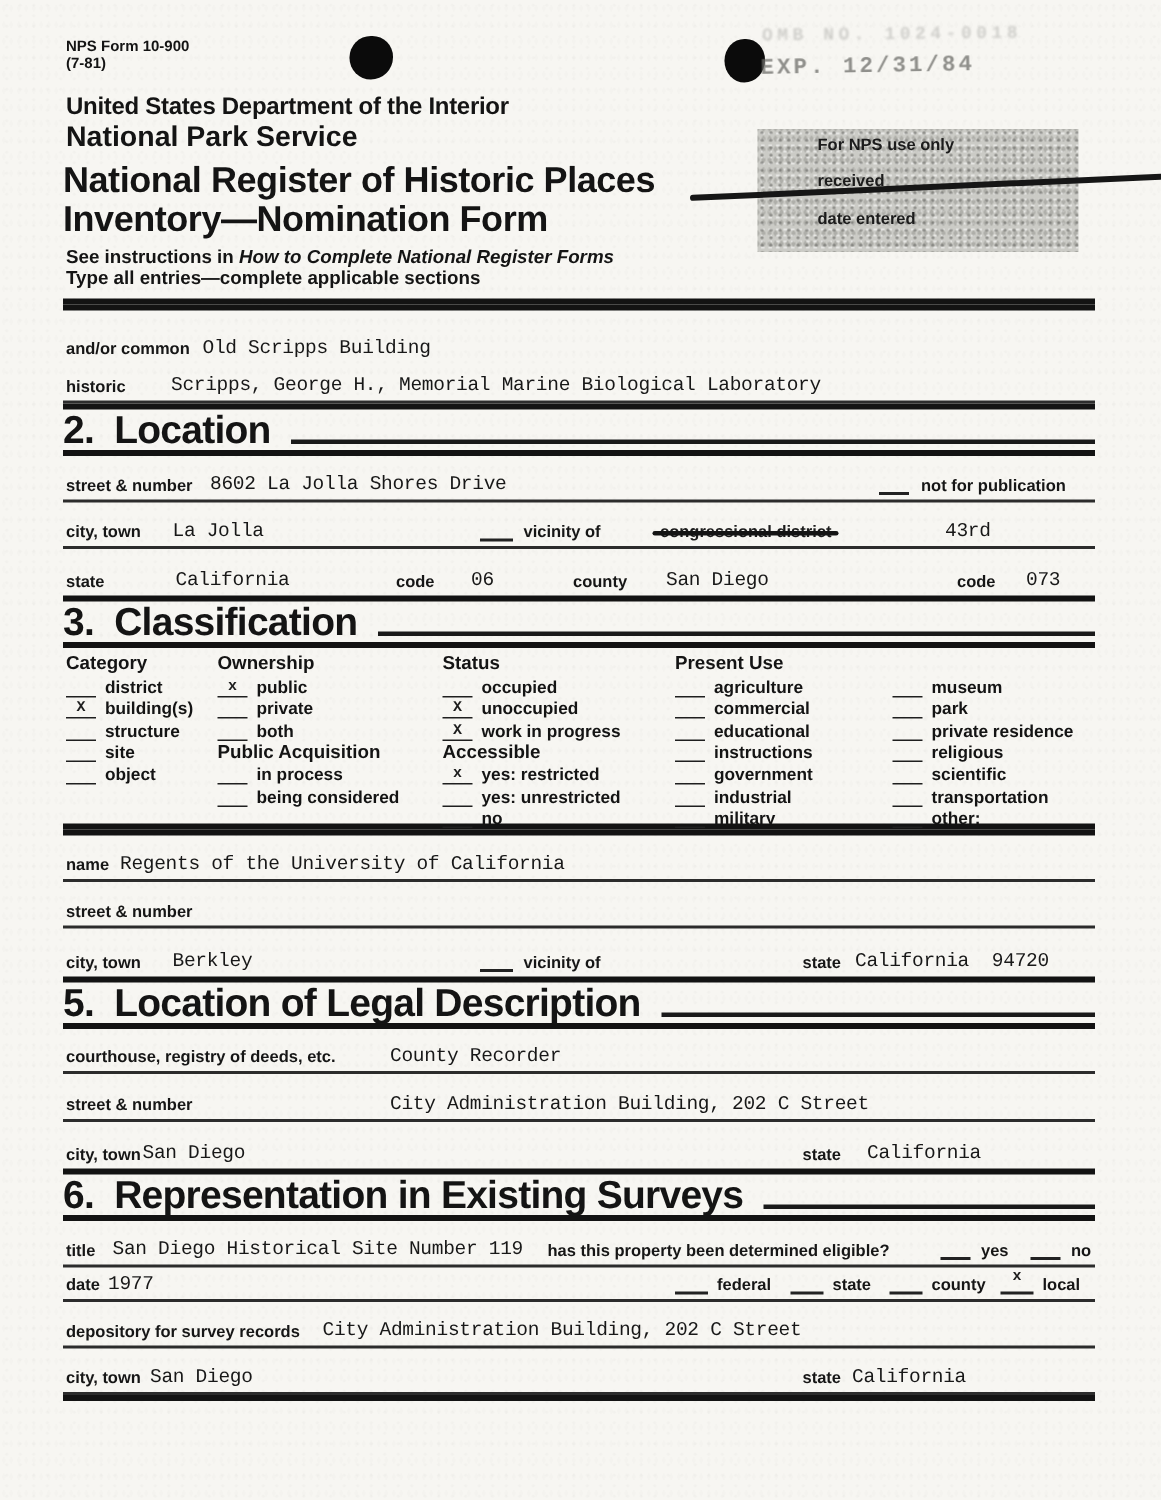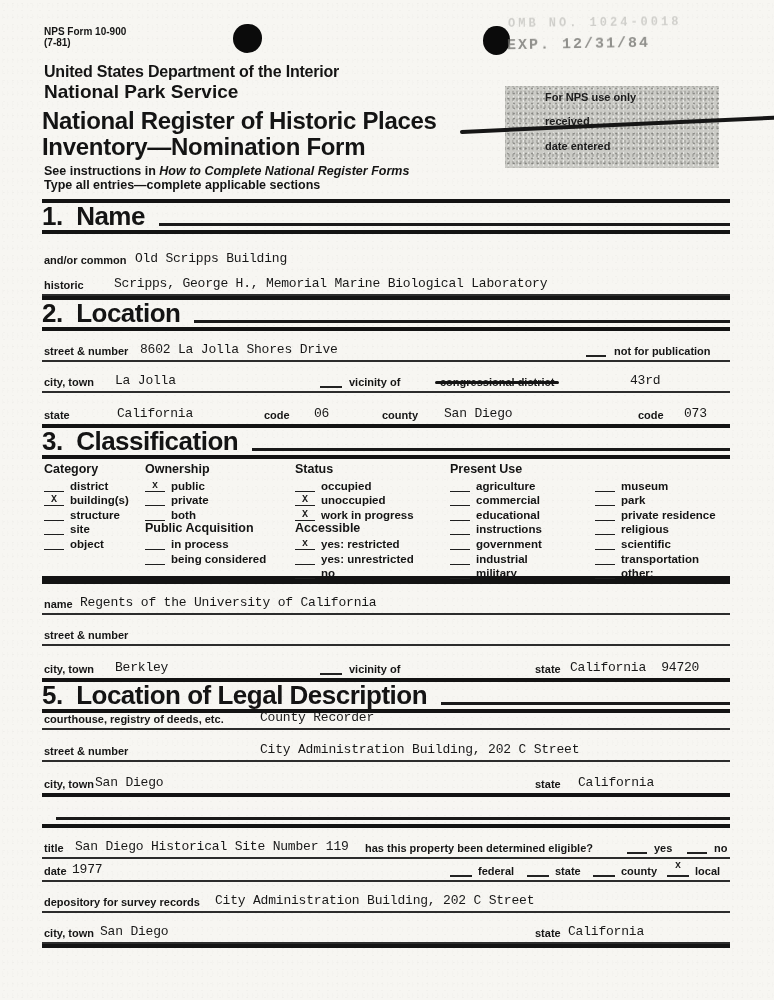--- a/index.html
+++ b/index.html
@@ -99,24 +99,20 @@
   <div class="title1">National Register of Historic Places</div>
   <div class="title2">Inventory—Nomination Form</div>
   <div class="bigstrike"></div>
 
   <div class="instr1"><span>See instructions in </span><span class="it">How to Complete National Register Forms</span></div>
   <div class="instr2">Type all entries—complete applicable sections</div>
 
   <div class="content">
 
     <div class="bar"></div>
-    <div class="sec-head">
-      <div class="sec-title">1.  Name</div>
-      <div class="head-rule"></div>
-    </div>
     <div class="bar"></div>
 
     <div class="frow" style="height:35px">
       <span class="fl" style="left:2px">and/or common</span>
       <span class="fv" style="left:93px">Old Scripps Building</span>
     </div>
     <div class="frow u" style="height:27px">
       <span class="fl" style="left:2px">historic</span>
       <span class="fv" style="left:72px">Scripps, George H., Memorial Marine Biological Laboratory</span>
     </div>
@@ -384,37 +380,38 @@
       <span class="fv" style="left:528px">California  94720</span>
     </div>
 
     <div class="bar"></div>
     <div class="sec-head">
       <div class="sec-title">5.  Location of Legal Description</div>
       <div class="head-rule"></div>
     </div>
     <div class="bar"></div>
 
-    <div class="frow u" style="height:17px">
+    <div class="frow u" style="height:30px">
       <span class="fl" style="left:2px">courthouse, registry of deeds, etc.</span>
       <span class="fv" style="left:218px">County Recorder</span>
     </div>
     <div class="frow u" style="height:32px">
       <span class="fl" style="left:2px">street &amp; number</span>
       <span class="fv" style="left:218px">City Administration Building, 202 C Street</span>
     </div>
     <div class="frow" style="height:31px">
       <span class="fl" style="left:2px">city, town</span>
       <span class="fv" style="left:53px">San Diego</span>
       <span class="fl" style="left:493px">state</span>
       <span class="fv" style="left:536px">California</span>
     </div>
 
     <div class="bar"></div>
     <div class="sec-head">
+      <div class="sec-title">6.  Representation in Existing Surveys</div>
       <div class="head-rule"></div>
     </div>
     <div class="bar"></div>
 
     <div class="frow u" style="height:31px">
       <span class="fl" style="left:2px">title</span>
       <span class="fv" style="left:33px">San Diego Historical Site Number 119</span>
       <span class="fl" style="left:323px">has this property been determined eligible?</span>
       <span class="fbl" style="left:585px;width:20px"></span>
       <span class="fl" style="left:612px">yes</span>

